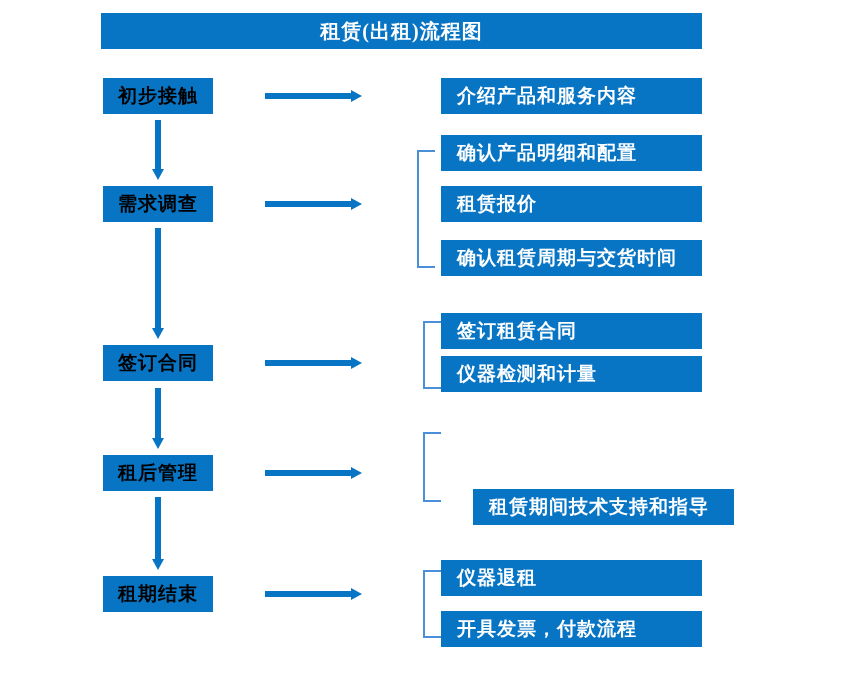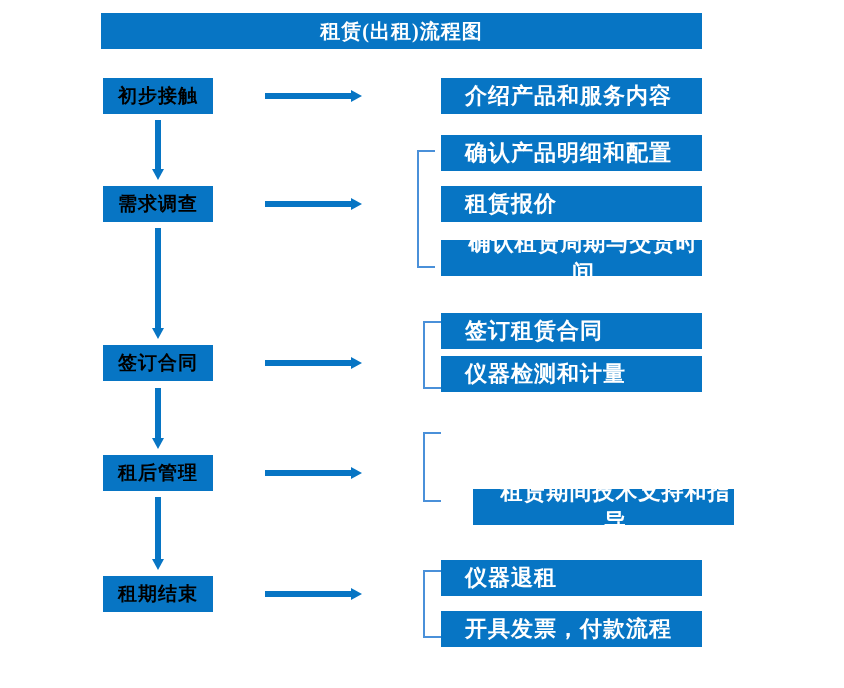--- a/index.html
+++ b/index.html
@@ -44,32 +44,31 @@
     justify-content: center;
     letter-spacing: 1px;
     left: 103px;
     width: 110px;
     height: 36px;
   }
   .detail-box {
     position: absolute;
     background: #0775c4;
     color: #ffffff;
-    font-size: 22px;
+    font-size: 19px;
     font-weight: bold;
     display: flex;
     align-items: center;
     justify-content: flex-start;
-    padding-left: 24px;
+    padding-left: 16px;
     box-sizing: border-box;
     letter-spacing: 1px;
     left: 441px;
     width: 261px;
     height: 36px;
-    text-align: center;
   }
   .v-arrow {
     position: absolute;
     left: 152px;
     width: 12px;
   }
   .v-arrow .shaft {
     position: absolute;
     left: 3px;
     top: 0;

